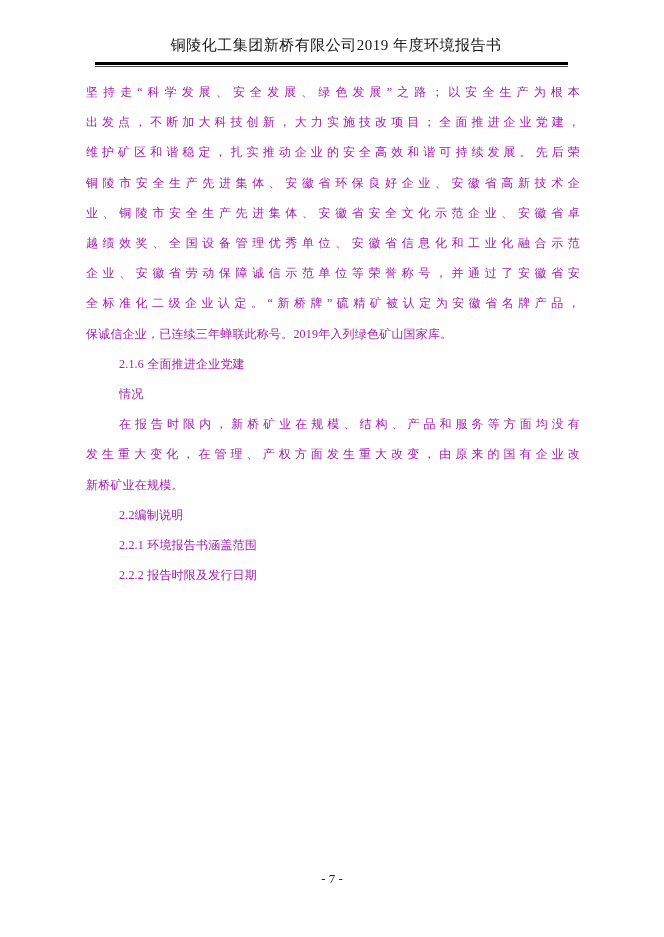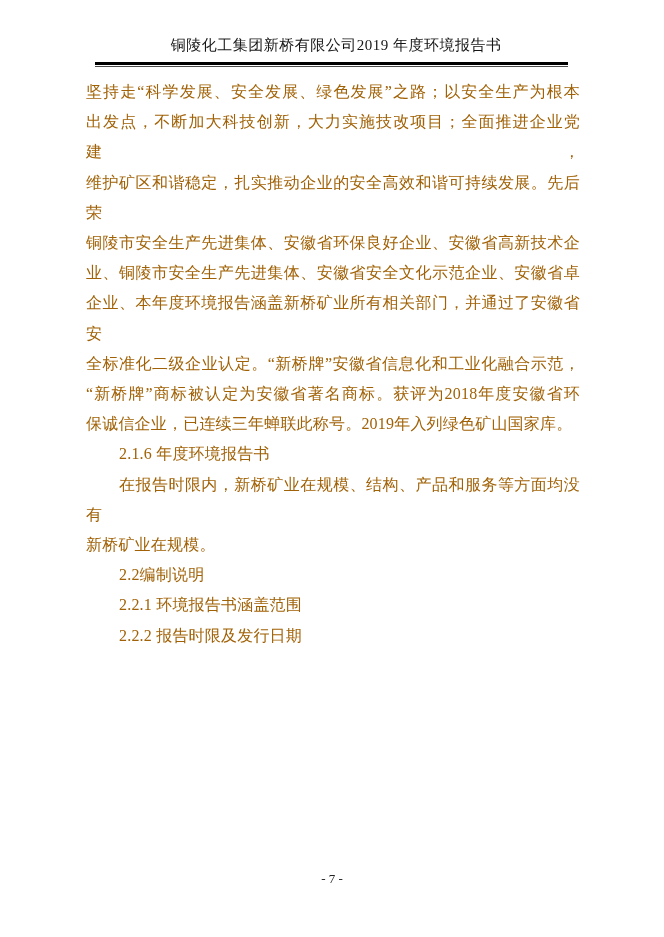--- a/index.html
+++ b/index.html
@@ -40,25 +40,25 @@
     position: absolute;
     top: 77px;
     left: 86px;
     width: 494px;
   }
   .paragraph {
     margin: 0;
     padding: 0;
   }
   .line {
-    font-size: 16px;
+    font-size: 12px;
     line-height: 30.2px;
     text-align: left;
     letter-spacing: 0.2px;
-    color: #a16207;
+    color: #a21caf;
   }
   .line.fill {
     text-align: justify;
     text-align-last: justify;
   }
   .paragraph.indent .line:first-child {
     text-indent: 33px;
   }
   .footer-page-number {
     position: absolute;
@@ -76,32 +76,34 @@
 <div class="page">
   <div class="header-title">铜陵化工集团新桥有限公司2019 年度环境报告书</div>
   <div class="header-rule"></div>
   <div class="content">
       <div class="paragraph">
         <div class="line fill">坚持走“科学发展、安全发展、绿色发展”之路；以安全生产为根本</div>
         <div class="line fill">出发点，不断加大科技创新，大力实施技改项目；全面推进企业党建，</div>
         <div class="line fill">维护矿区和谐稳定，扎实推动企业的安全高效和谐可持续发展。先后荣</div>
         <div class="line fill">铜陵市安全生产先进集体、安徽省环保良好企业、安徽省高新技术企</div>
         <div class="line fill">业、铜陵市安全生产先进集体、安徽省安全文化示范企业、安徽省卓</div>
-        <div class="line fill">企业、本年度环境报告涵盖新桥矿业所有相关部门，并通过了安徽省安</div>
-        <div class="line fill">全标准化二级企业认定。“新桥牌”安徽省信息化和工业化融合示范，</div>
-        <div class="line fill">“新桥牌”商标被认定为安徽省著名商标。获评为2018年度安徽省环</div>
+        <div class="line fill">越绩效奖、全国设备管理优秀单位、安徽省信息化和工业化融合示范</div>
+        <div class="line fill">企业、安徽省劳动保障诚信示范单位等荣誉称号，并通过了安徽省安</div>
+        <div class="line fill">全标准化二级企业认定。“新桥牌”硫精矿被认定为安徽省名牌产品，</div>
         <div class="line">保诚信企业，已连续三年蝉联此称号。2019年入列绿色矿山国家库。</div>
       </div>
       <div class="paragraph indent">
-        <div class="line">2.1.6 年度环境报告书</div>
+        <div class="line">2.1.6 全面推进企业党建</div>
       </div>
       <div class="paragraph indent">
+        <div class="line">情况</div>
       </div>
       <div class="paragraph indent">
         <div class="line fill">在报告时限内，新桥矿业在规模、结构、产品和服务等方面均没有</div>
+        <div class="line fill">发生重大变化，在管理、产权方面发生重大改变，由原来的国有企业改</div>
         <div class="line">新桥矿业在规模。</div>
       </div>
       <div class="paragraph indent">
         <div class="line">2.2编制说明</div>
       </div>
       <div class="paragraph indent">
         <div class="line">2.2.1 环境报告书涵盖范围</div>
       </div>
       <div class="paragraph indent">
         <div class="line">2.2.2 报告时限及发行日期</div>

